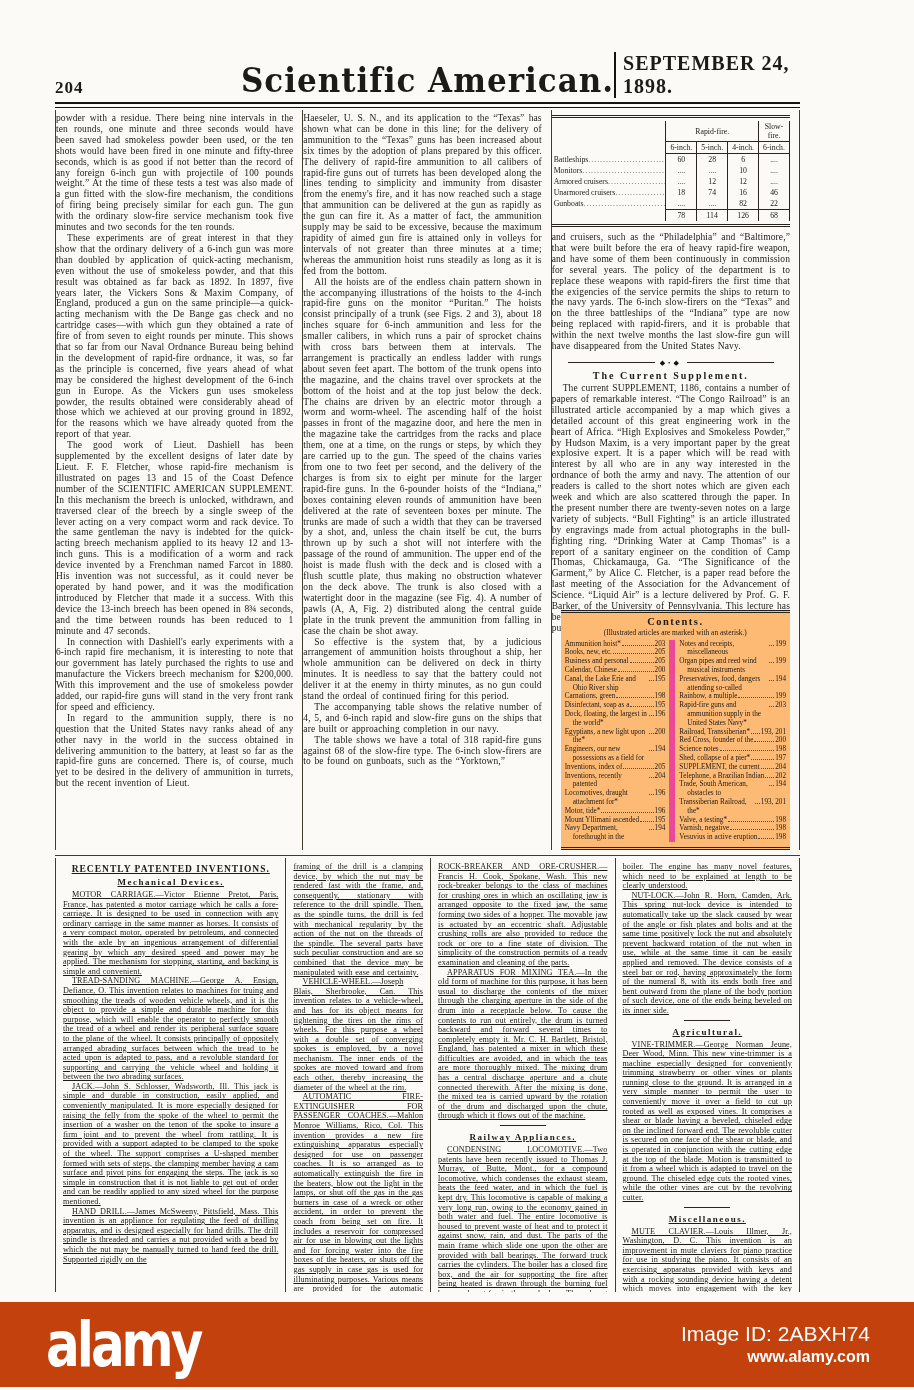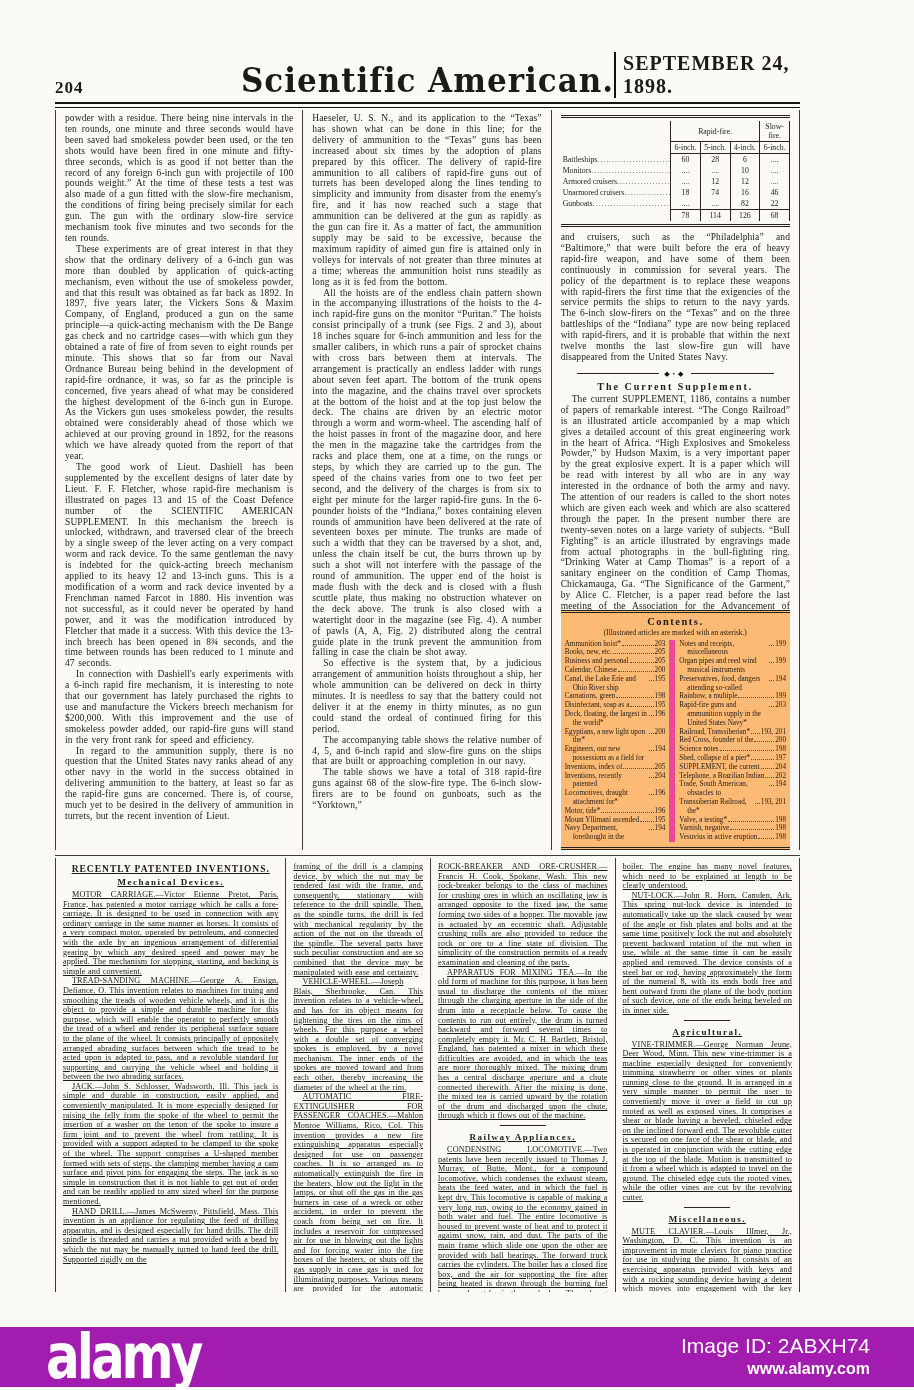--- a/index.html
+++ b/index.html
@@ -11,21 +11,21 @@
   .header{display:grid;grid-template-columns:1fr auto 1fr;align-items:end;padding-top:52px;height:44px;}
   .page-number{font-size:17px;font-weight:bold;letter-spacing:1px;}
   .masthead{font-family:"DejaVu Serif",serif;font-weight:bold;font-size:31px;letter-spacing:1px;
             transform:scaleY(1.08);white-space:nowrap;}
   .issue-date{justify-self:end;font-size:20px;font-weight:bold;letter-spacing:1px;
               border-left:2px solid #15130f;padding-left:7px;}
   .rule-double{margin-top:6px;height:3px;border-top:2.5px solid #15130f;border-bottom:1px solid #15130f;}
 
   
   .top-section{display:grid;grid-template-columns:1fr 1fr 1fr;height:740px;overflow:hidden;margin-top:2px;}
-  .tc{overflow:hidden;padding:3px 9px 0 9px;border-right:1px solid #403c33;}
+  .tc{overflow:hidden;padding:3px 9px 0 0;border-right:1px solid #403c33;}
   .tc.first{border-left:1px solid #403c33;}
   .tc.last{border-right:1px solid #403c33;position:relative;}
   .bp{font-size:9.5px;line-height:10.9px;text-align:justify;margin:0;text-indent:11px;
       letter-spacing:.1px;word-spacing:1px;}
   .bp.flush{text-indent:0;}
 
   
   .guns-wrap{border-top:3px double #25221c;border-bottom:3px double #25221c;padding:3px 0 3px;margin:2px 0 5px;}
   table.guns{width:100%;border-collapse:collapse;font-size:7.8px;line-height:9px;}
   table.guns th,table.guns td{padding:1px 2px;font-weight:normal;}
@@ -63,21 +63,21 @@
   .bottom-section{display:grid;grid-template-columns:1.28fr .8fr 1.02fr 1.02fr;height:434px;
                   overflow:hidden;margin-top:2px;}
   .bc{overflow:hidden;padding:4px 7px 0 7px;border-right:1px solid #403c33;text-decoration:underline;}
   .bc.first{border-left:1px solid #403c33;}
   .bc .bp{font-size:8.2px;line-height:9.6px;text-indent:9px;word-spacing:.5px;}
   .bc .bp.flush{text-indent:0;}
   .bc .h-caps{font-size:9.5px;letter-spacing:1px;margin:2px 0 3px;}
   .bc .h-sub{font-size:9px;margin:2px 0 3px;}
 
   
-  .alamy{position:absolute;left:0;right:0;bottom:3px;height:60px;background:#a21caf;
+  .alamy{position:absolute;left:0;right:0;bottom:3px;height:85px;background:#c2410c;
          display:flex;justify-content:space-between;align-items:center;padding:0 44px 0 46px;}
   .alamy-logo{color:#fff;font-family:"DejaVu Sans","Liberation Sans",sans-serif;font-weight:bold;
               font-size:50px;letter-spacing:-3px;transform:scaleY(1.25);line-height:1;}
   .alamy-meta{text-align:right;color:#fff;font-family:"Liberation Sans",sans-serif;}
   .alamy-id{font-size:21px;line-height:23px;font-weight:normal;}
   .alamy-url{font-size:16px;line-height:23px;font-weight:bold;}
 </style>
 </head>
 <body>
 

